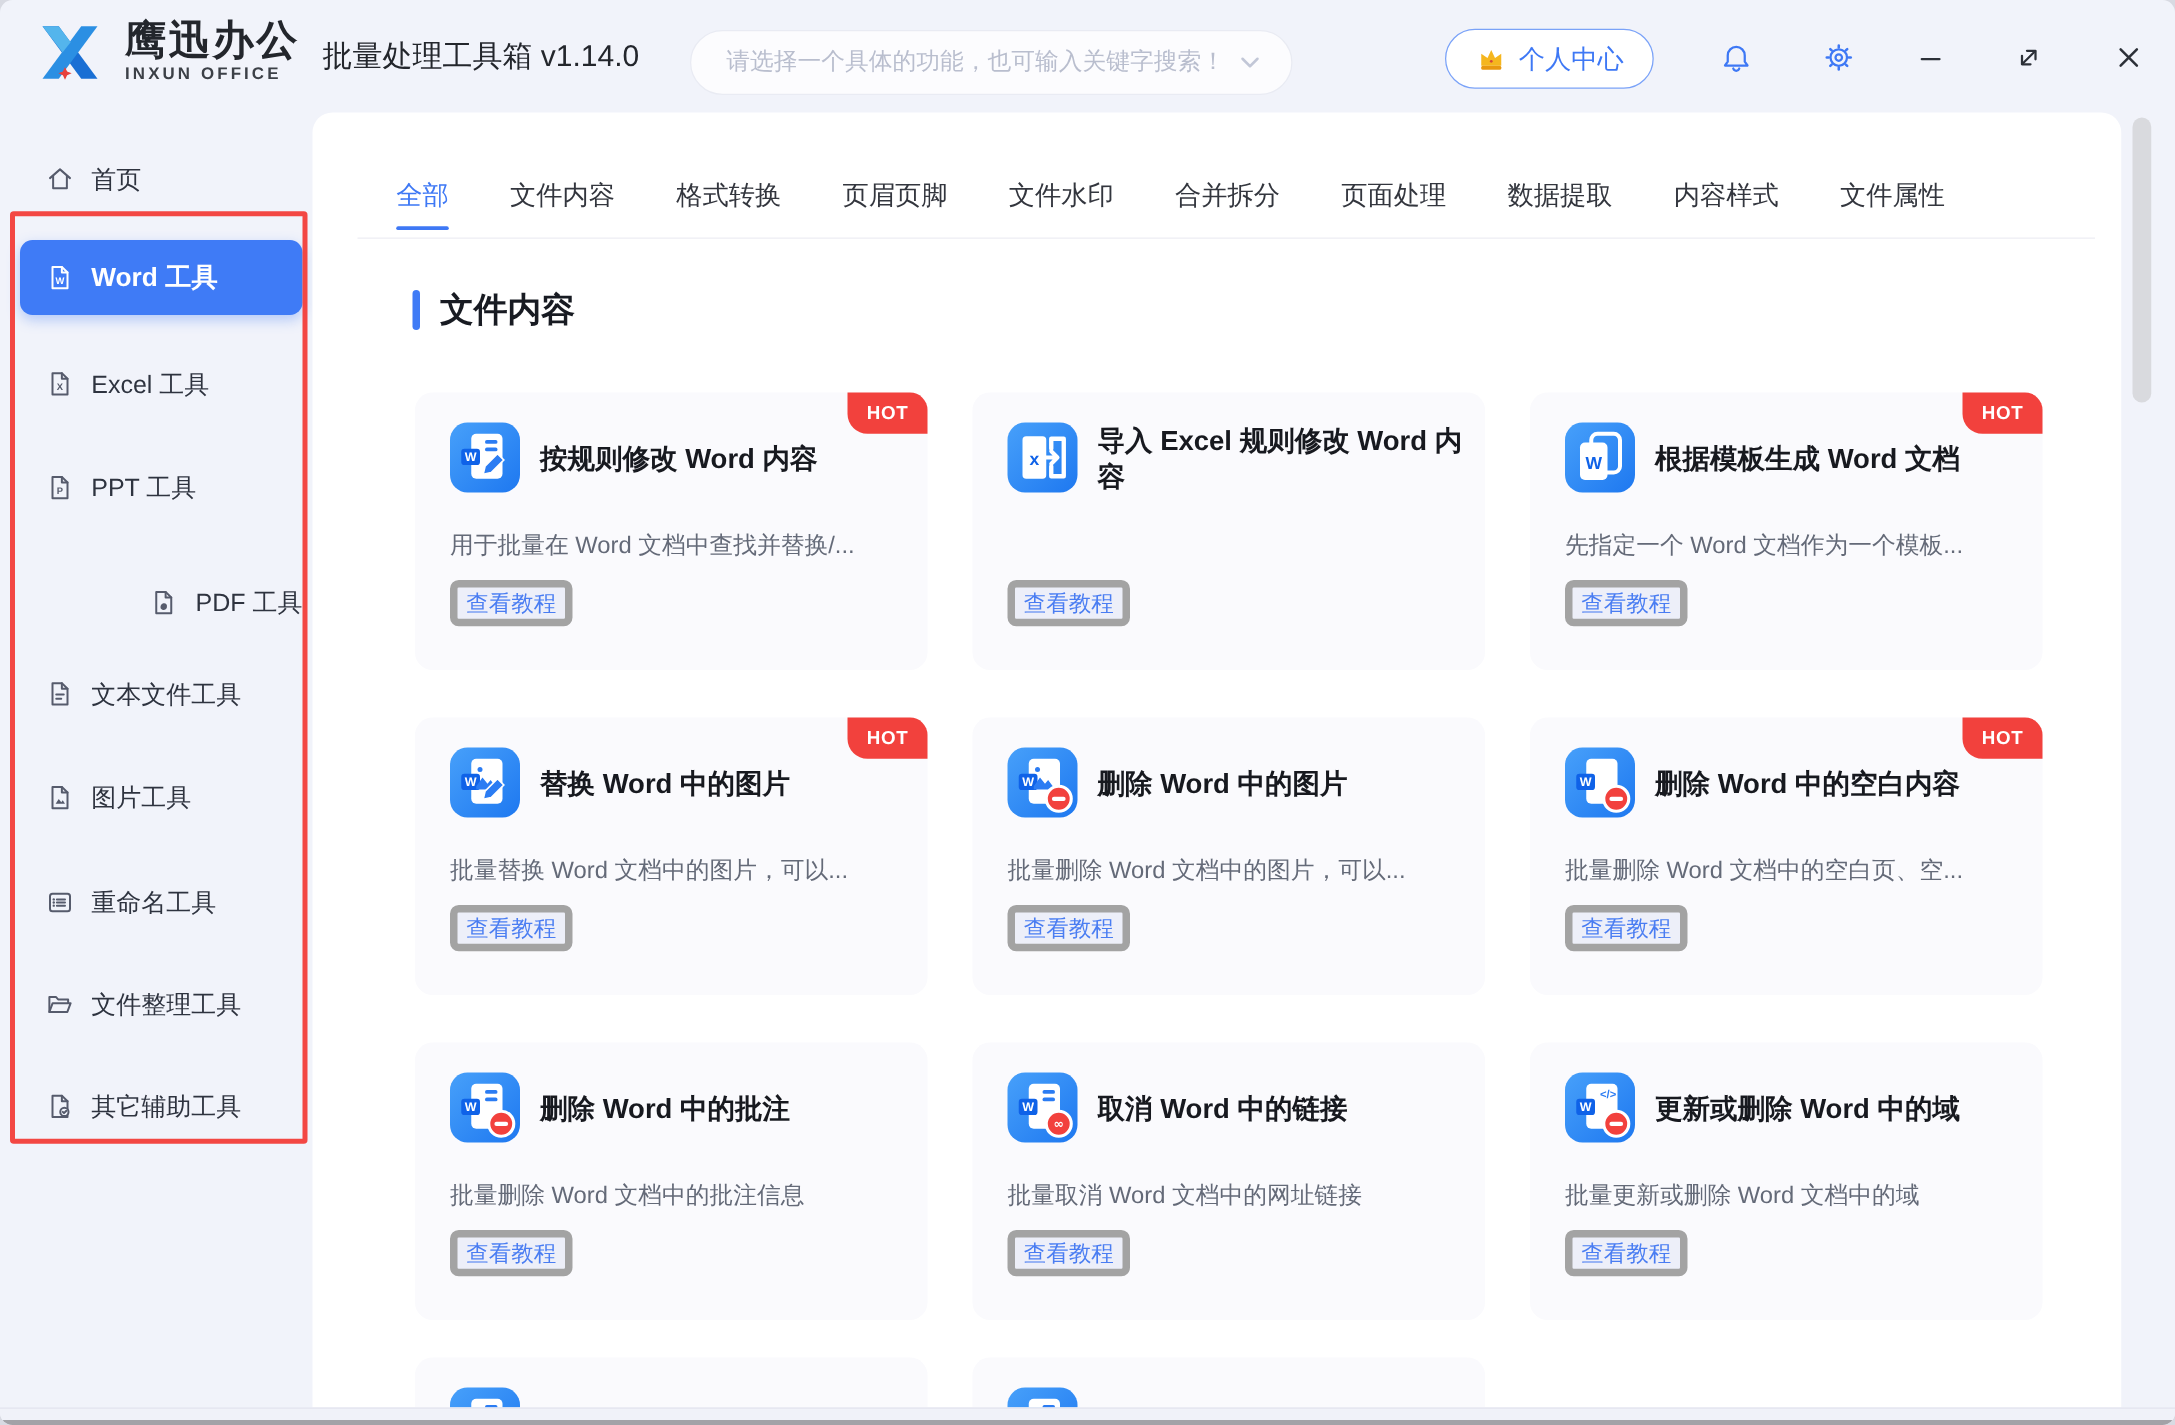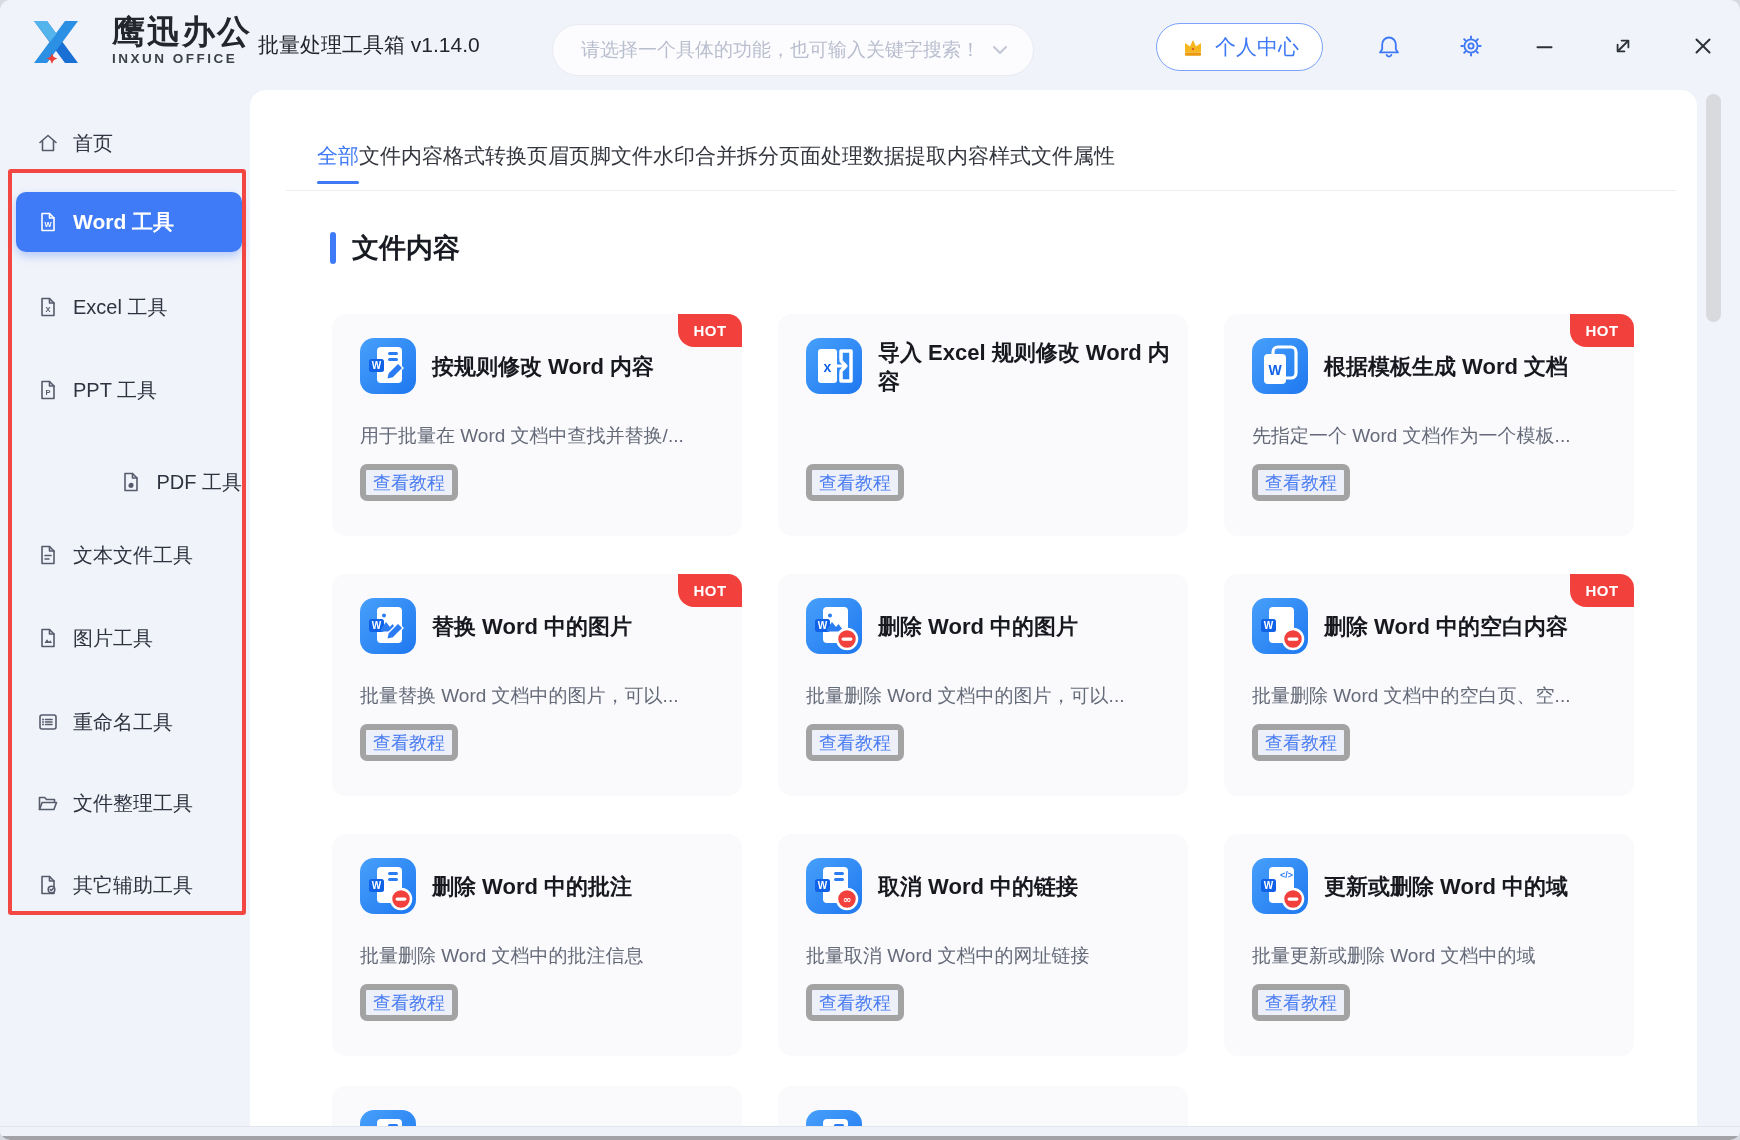--- a/index.html
+++ b/index.html
@@ -2,24 +2,24 @@
 <html><head>
 <meta charset="utf-8">
 <style>
   * { margin:0; padding:0; box-sizing:border-box; }
   body { font-family:"Liberation Sans","DejaVu Sans",sans-serif; background:#d8dae2; }
   .app { position:relative; width:1740px; height:1140px; background:#f1f3fa; overflow:hidden; border-radius:10px; }
 
   
   .titlebar { position:absolute; left:0; top:0; width:1740px; height:90px; }
   .logo { position:absolute; left:26px; top:16px; width:60px; height:52px; }
-  .brand { position:absolute; left:112px; top:14px; width:150px; }
+  .brand { position:absolute; left:100px; top:14px; width:150px; }
   .brand-cn { font-size:33px; font-weight:bold; color:#23262c; letter-spacing:2px; line-height:36px; }
   .brand-en { font-size:13.5px; font-weight:bold; color:#3c4047; letter-spacing:2.5px; margin-top:1px; }
-  .app-title { position:absolute; left:258px; top:0; height:90px; display:flex; align-items:center; font-size:21px; color:#23262c; }
+  .app-title { position:absolute; left:258px; top:0; height:90px; display:flex; align-items:center; font-size:24px; color:#23262c; }
   .search-pill { position:absolute; left:552px; top:24px; width:482px; height:52px; background:#fcfcfe; border:1px solid #e9ebf3; border-radius:26px; display:flex; align-items:center; padding:0 22px 0 28px; }
   .search-pill input { flex:1; border:none; outline:none; background:transparent; font-size:19px; color:#333; font-family:inherit; }
   .search-pill input::placeholder { color:#b9bece; }
   .pc-pill { position:absolute; left:1156px; top:23px; width:167px; height:48px; background:#ffffff; border:1.5px solid #7aa2f8; border-radius:24px; display:flex; align-items:center; justify-content:center; gap:9px; cursor:pointer; }
   .pc-pill span.lbl { font-size:21px; color:#3e78f5; }
   .tb-ic { position:absolute; top:33px; width:26px; height:26px; cursor:pointer; }
   .ic-bell { left:1376px; }
   .ic-gear { left:1458px; }
   .ic-min  { left:1532px; top:34px; }
   .ic-max  { left:1610px; top:33px; }
@@ -28,21 +28,21 @@
   
   .sidebar { position:absolute; left:0; top:90px; width:250px; height:1034px; }
   .red-box { position:absolute; left:8px; top:79px; width:238px; height:746px; border:4px solid #f34743; border-radius:3px; pointer-events:none; z-index:5; }
   .side-item { position:absolute; left:16px; width:226px; height:40px; display:flex; align-items:center; gap:13px; padding-left:20px; cursor:pointer; color:#2e333f; font-size:20px; border-radius:10px; }
   .side-item .s-ic { width:24px; height:24px; display:inline-flex; }
   .side-item.active { height:60px; background:#3f7bf6; color:#ffffff; font-weight:bold; font-size:21px; box-shadow:0 4px 10px rgba(63,123,246,.35); }
   .side-home { top:33px; }
 
   
   .main { position:absolute; left:250px; top:90px; width:1447px; height:1036px; background:#ffffff; border-radius:16px 16px 0 0; overflow:hidden; }
-  .tabs { position:absolute; left:67px; top:36px; height:60px; display:flex; align-items:center; }
+  .tabs { position:absolute; left:67px; top:36px; height:60px; display:flex; gap:49px; align-items:center; }
   .tab { font-size:21px; color:#33363e; cursor:pointer; position:relative; white-space:nowrap; }
   .tab.active { color:#3e78f5; }
   .tab.active::after { content:""; position:absolute; left:50%; transform:translateX(-50%); bottom:-14px; width:42px; height:3px; border-radius:2px; background:#3e78f5; }
   .tab-divider { position:absolute; left:36px; top:100px; width:1390px; height:1px; background:#ededf3; }
   .section-head { position:absolute; left:80px; top:140px; display:flex; align-items:center; gap:16px; }
   .section-bar { width:6px; height:32px; border-radius:3px; background:#3f7bf6; }
   .section-title { font-size:27px; font-weight:bold; color:#181b22; }
 
   .card { position:absolute; width:410px; height:222px; background:#fafafd; border-radius:14px; }
   .hot-badge { position:absolute; top:0; right:0; width:64px; height:33px; background:#f2413d; color:#fff; font-size:15px; font-weight:bold; display:flex; align-items:center; justify-content:center; border-radius:0 14px 0 16px; letter-spacing:.5px; }

